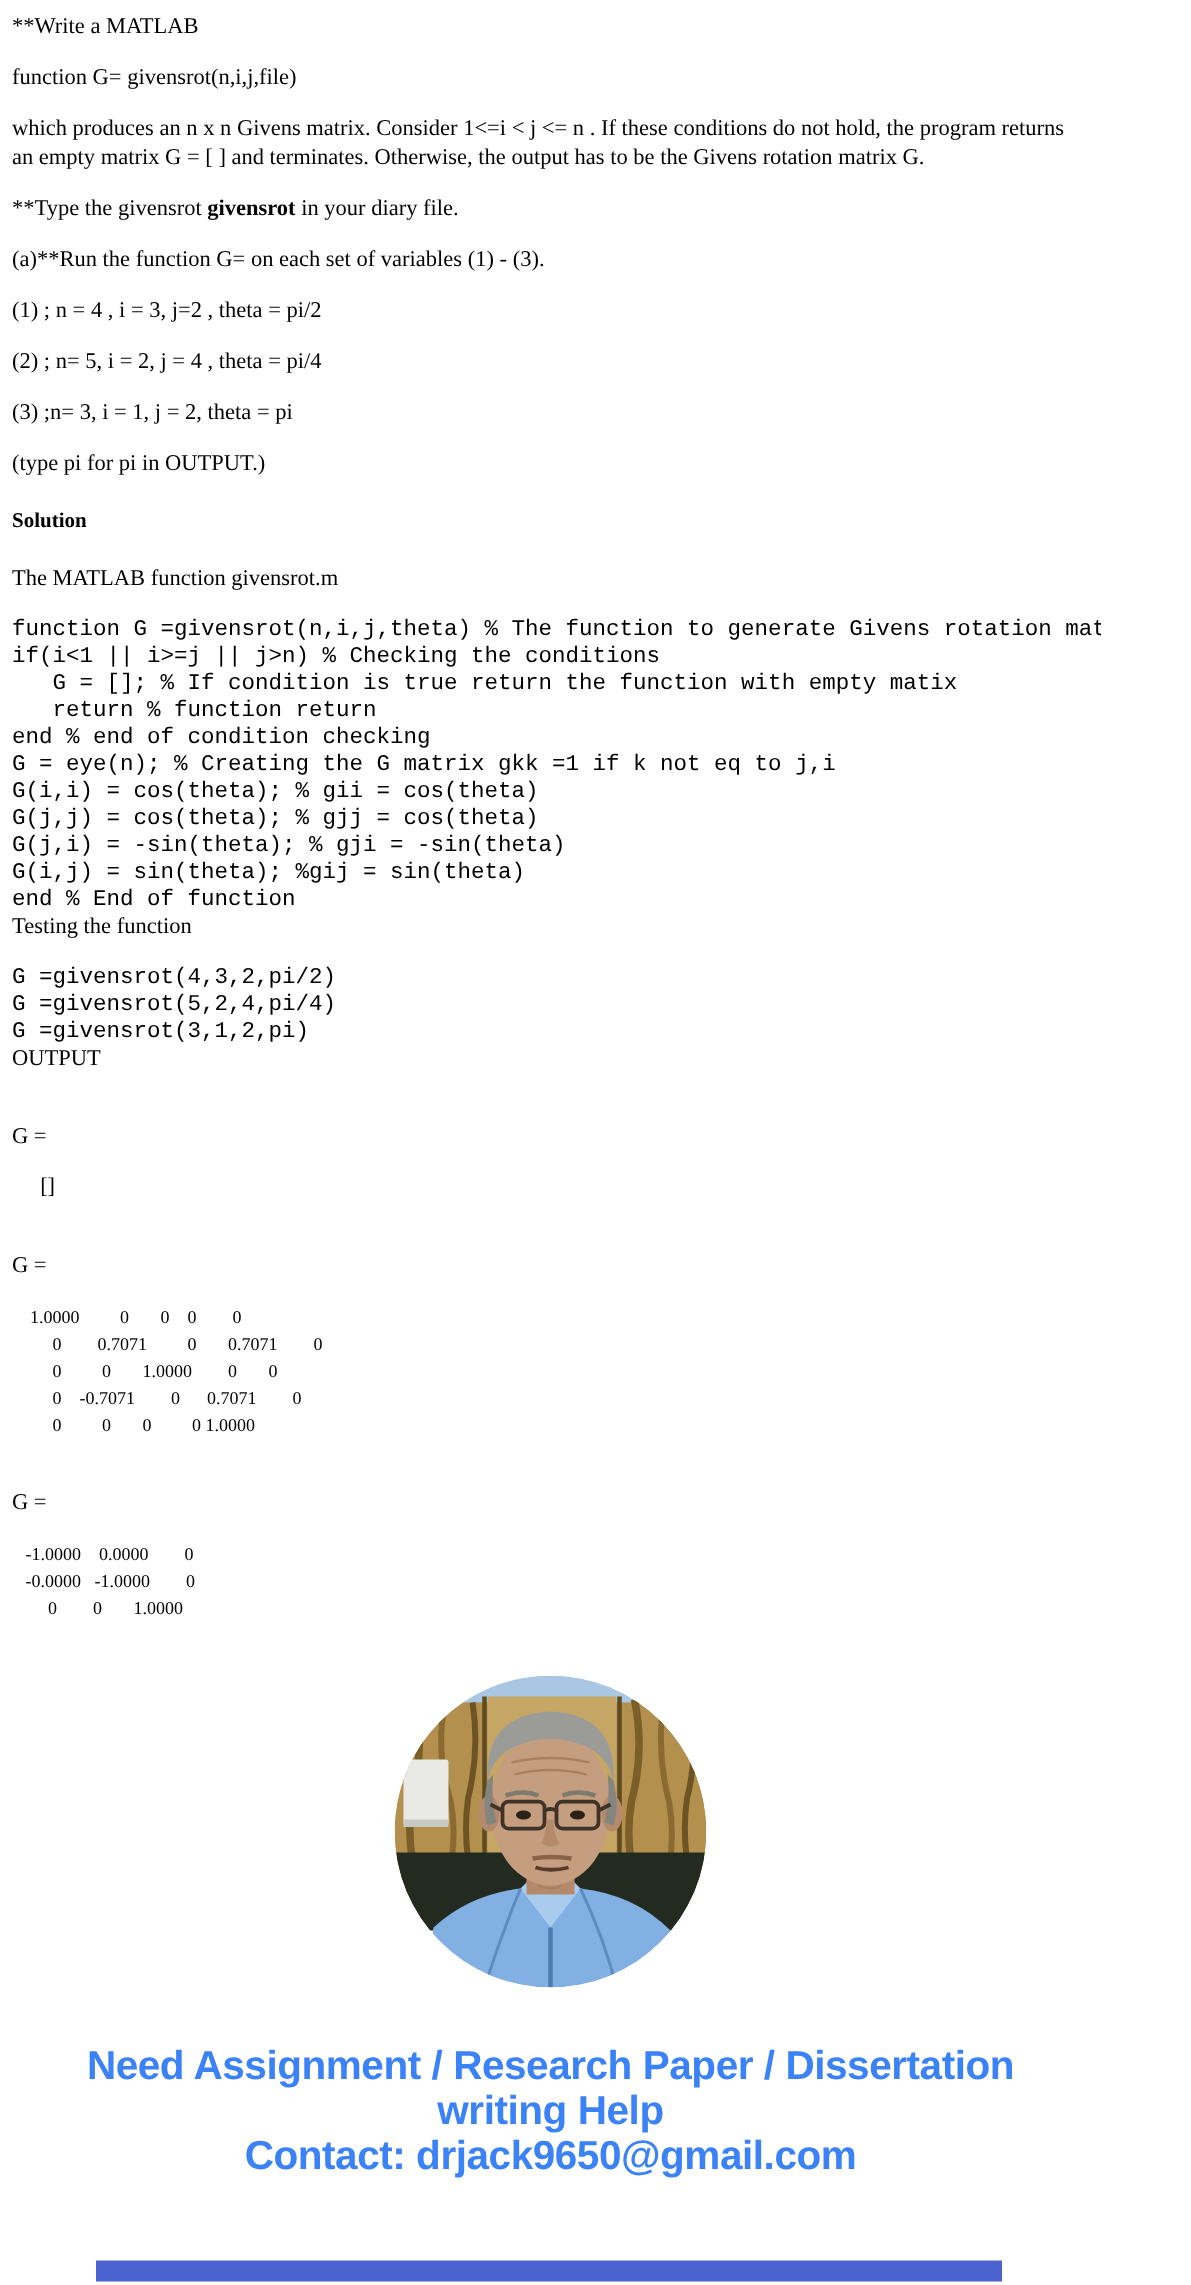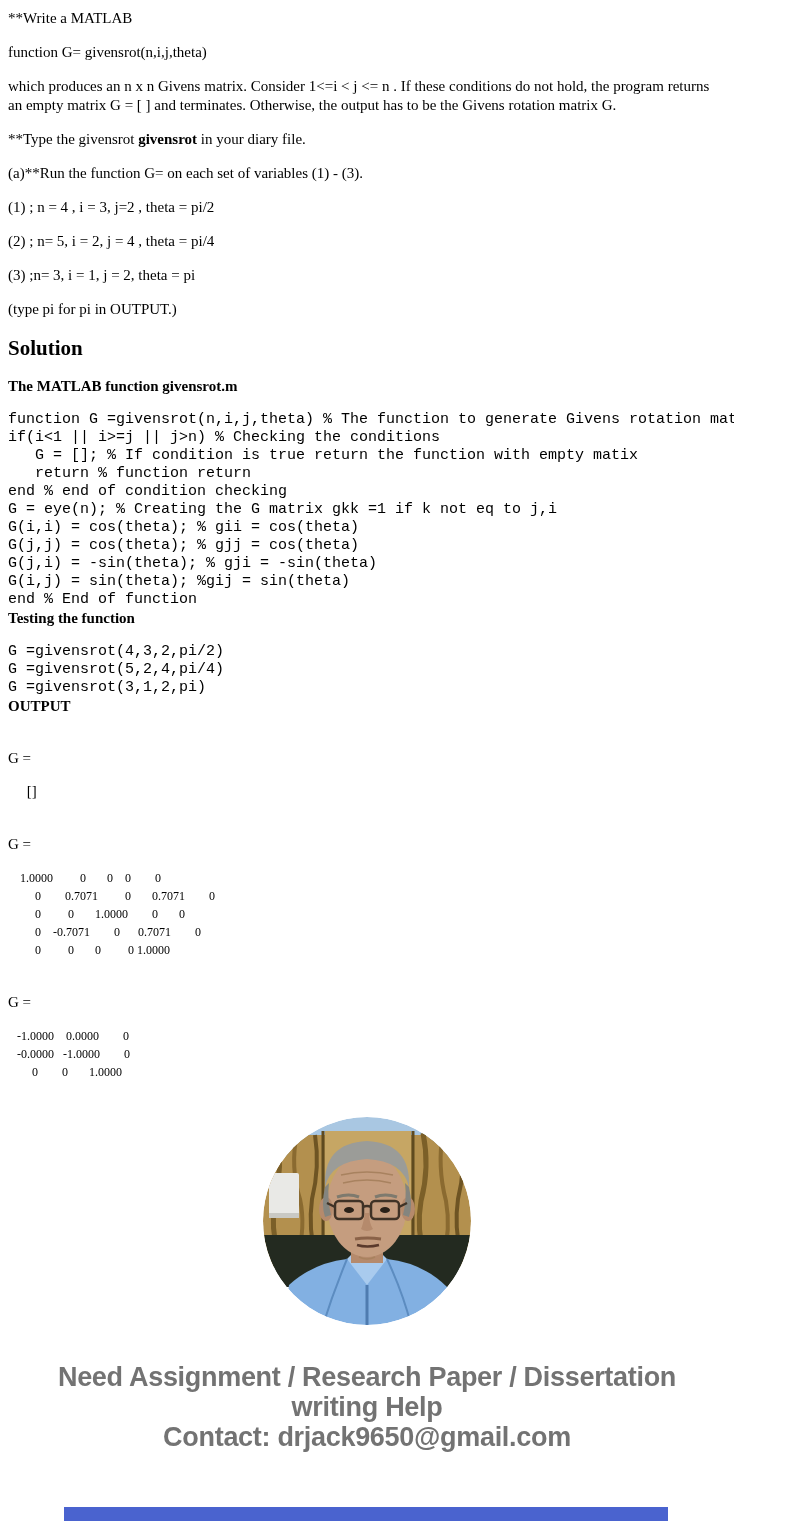--- a/index.html
+++ b/index.html
@@ -8,22 +8,22 @@
     width:734px;height:1523px;
     background:#ffffff;
     overflow:hidden;
     font-family:"Liberation Serif","DejaVu Serif",serif;
     color:#000000;
     box-sizing:border-box;
     padding:9px 8px 16px 8px;
   }
   .para{margin:0 0 15px 0;font-size:15px;line-height:19px;white-space:pre-wrap;}
   .bold{font-weight:bold;}
-  h2.sol{margin:18px 0 18px 0;font-size:21px;line-height:22px;font-weight:bold;}
-  h3.sub{margin:0 0 15px 0;font-size:15px;line-height:19px;font-weight:bold;}
+  h2.sol{margin:18px 0 18px 0;font-size:14px;line-height:22px;font-weight:bold;}
+  h3.sub{margin:0 0 15px 0;font-size:15px;line-height:19px;font-weight:normal;}
   .codeblock{margin:0 0 0 0;font-size:15px;line-height:18px;white-space:pre;font-family:Liberation Mono, monospace;}
   .gap16{margin-top:16px;}
   .gap15{margin-top:15px;}
   .gap33{margin-top:33px;}
   .gap34{margin-top:34px;}
   .gap14{margin-top:14px;}
   .label{font-size:15px;line-height:19px;white-space:pre;}
   .matrix{font-size:12px;line-height:18px;white-space:pre;}
   .photo-wrap{
     margin-top:36px;
@@ -33,34 +33,34 @@
     width:208px;height:208px;border-radius:50%;
     overflow:hidden;display:block;
   }
   .footer{
     margin-top:37px;
     text-align:center;
     font-family:"Liberation Sans","DejaVu Sans",sans-serif;
     font-weight:bold;
     font-size:27px;line-height:30px;
     letter-spacing:-0.3px;
-    color:#737373;
+    color:#3b82f6;
   }
   .bottom-bar{
     position:absolute;
     left:64px;right:66px;bottom:2px;height:14px;
   }
 </style>
 </head>
 <body>
 
 <div class="page">
 
   <p class="para">**Write a MATLAB</p>
-  <p class="para">function G= givensrot(n,i,j,theta)</p>
+  <p class="para">function G= givensrot(n,i,j,file)</p>
   <p class="para">which produces an n x n Givens matrix. Consider 1&lt;=i &lt; j &lt;= n . If these conditions do not hold, the program returns an empty matrix G = [ ] and terminates. Otherwise, the output has to be the Givens rotation matrix G.</p>
 
   <p class="para"><span>**Type the givensrot </span><span class="bold">givensrot</span><span> in your diary file.</span></p>
 
   <p class="para">(a)**Run the function G= on each set of variables (1) - (3).</p>
   <p class="para">(1) ; n = 4 , i = 3, j=2 , theta = pi/2</p>
   <p class="para">(2) ; n= 5, i = 2, j = 4 , theta = pi/4</p>
   <p class="para">(3) ;n= 3, i = 1, j = 2, theta = pi</p>
   <p class="para">(type pi for pi in OUTPUT.)</p>
 

